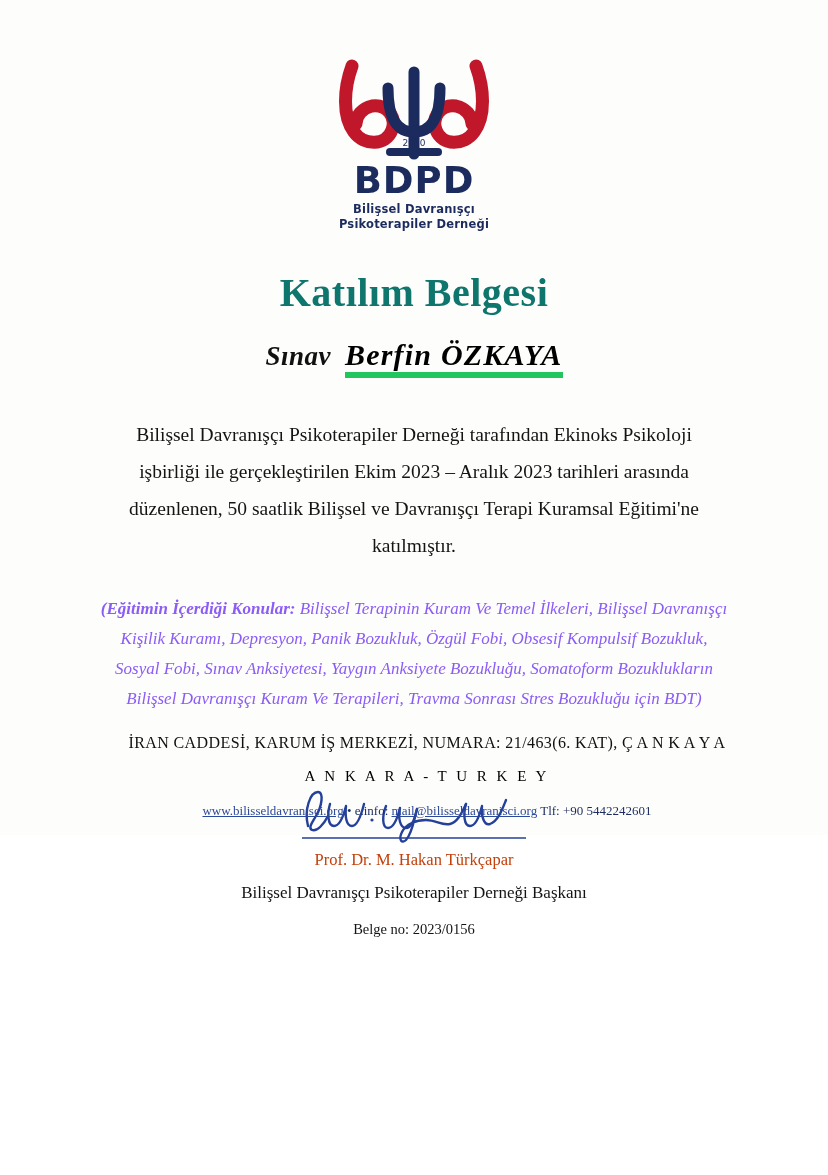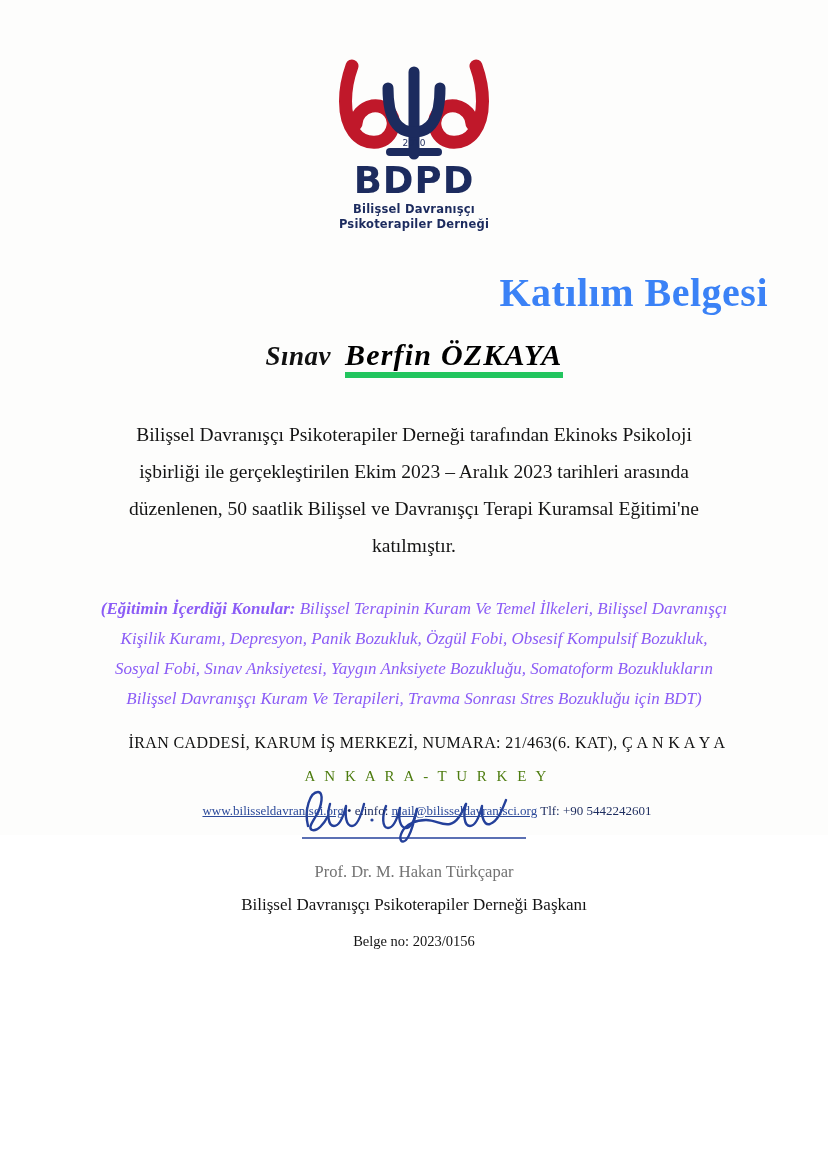--- a/index.html
+++ b/index.html
@@ -57,26 +57,26 @@
     font-family: "DejaVu Sans", sans-serif;
     font-size: 11.5px;
     font-weight: bold;
     color: #1c2b5e;
     letter-spacing: 0.2px;
     margin-top: 1px;
   }
 
   
   .cert-title {
-    text-align: right;
+    text-align: center;
     font-size: 40px;
     font-weight: bold;
     letter-spacing: 0.5px;
     margin-top: 38px;
-    color: #3b82f6;
+    color: #0f766e;
   }
 
   
   .recipient-line {
     text-align: center;
     margin-top: 22px;
     white-space: nowrap;
   }
   .recipient-prefix {
     font-size: 27px;
@@ -123,24 +123,23 @@
   
   .sig-wrap {
     margin-top: 66px;
     display: flex;
     flex-direction: column;
     align-items: center;
   }
   .sig-svg { display: block; }
 
   .sig-name {
-    margin-top: 12px;
     text-align: center;
     font-size: 16.5px;
-    color: #737373;
+    color: #c2410c;
   }
   .sig-role {
     margin-top: 13px;
     text-align: center;
     font-size: 17px;
     color: #141414;
   }
   .sig-docno {
     margin-top: 18px;
     text-align: center;
@@ -158,21 +157,21 @@
     padding-left: 26px;
   }
   .footer-addr1 {
     font-size: 16px;
     letter-spacing: 0.4px;
     color: #111;
   }
   .footer-addr2 {
     font-size: 15px;
     letter-spacing: 3px;
-    color: #4d7c0f;
+    color: #000000;
     margin-top: 16px;
   }
   .footer-contact {
     margin-top: 18px;
     font-size: 13px;
     color: #1c2b5e;
   }
   .footer-contact .lnk {
     color: #2c4a9a;
     text-decoration: underline;

